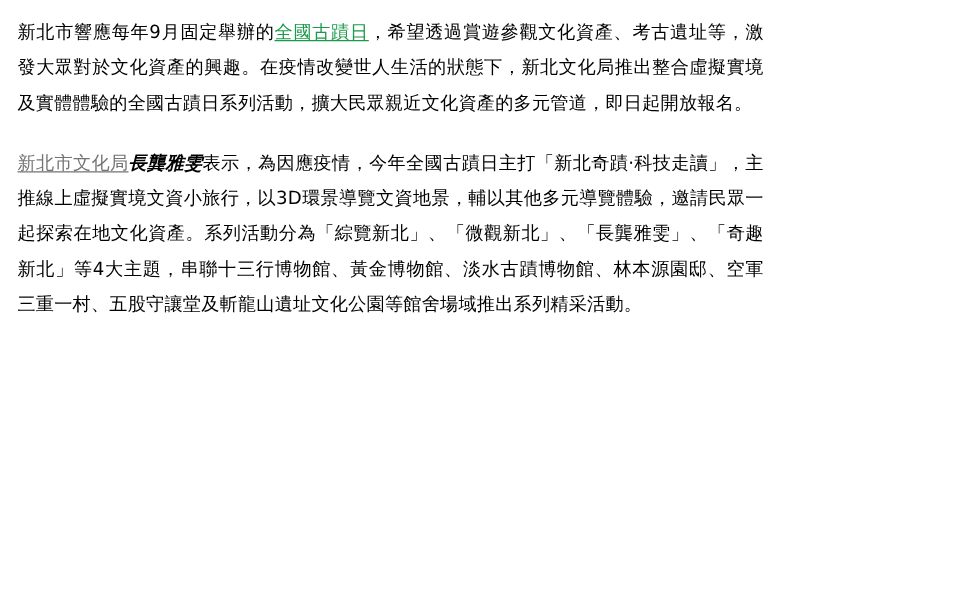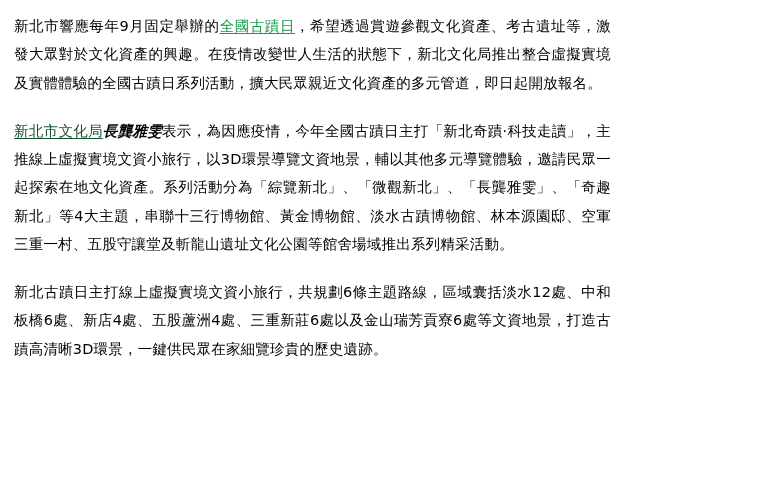--- a/index.html
+++ b/index.html
@@ -33,21 +33,21 @@
   }
   p.heading-line {
     margin-bottom: 2px;
   }
   .link {
     color: #1a9a4a;
     text-decoration: underline;
     text-underline-offset: 2px;
   }
   .link-dark {
-    color: #14532d;
+    color: #737373;
     text-decoration: underline;
     text-underline-offset: 2px;
   }
   .bold {
     font-weight: bold;
     font-style: italic;
   }
 </style>
 </head>
 <body>
@@ -56,16 +56,13 @@
   <p>
     <span>新北市響應每年9月固定舉辦的</span><a class="link" href="#">全國古蹟日</a><span>，希望透過賞遊參觀文化資產、考古遺址等，激發大眾對於文化資產的興趣。在疫情改變世人生活的狀態下，新北文化局推出整合虛擬實境及實體體驗的全國古蹟日系列活動，擴大民眾親近文化資產的多元管道，即日起開放報名。</span>
   </p>
 
   <p>
     <a class="link-dark" href="#">新北市文化局</a><span class="bold">長龔雅雯</span><span>表示，為因應疫情，今年全國古蹟日主打「新北奇蹟·科技走讀」，主推線上虛擬實境文資小旅行，以3D環景導覽文資地景，輔以其他多元導覽體驗，邀請民眾一起探索在地文化資產。系列活動分為「綜覽新北」、「微觀新北」、「長龔雅雯」、「奇趣新北」等4大主題，串聯十三行博物館、黃金博物館、淡水古蹟博物館、林本源園邸、空軍三重一村、五股守讓堂及斬龍山遺址文化公園等館舍場域推出系列精采活動。</span>
   </p>
 
 
 
-  <p class="tight">
-    <span>新北古蹟日主打線上虛擬實境文資小旅行，共規劃6條主題路線，區域囊括淡水12處、中和板橋6處、新店4處、五股蘆洲4處、三重新莊6處以及金山瑞芳貢寮6處等文資地景，打造古蹟高清晰3D環景，一鍵供民眾在家細覽珍貴的歷史遺跡。</span>
-  </p>
 </div>
 
 </body></html>

